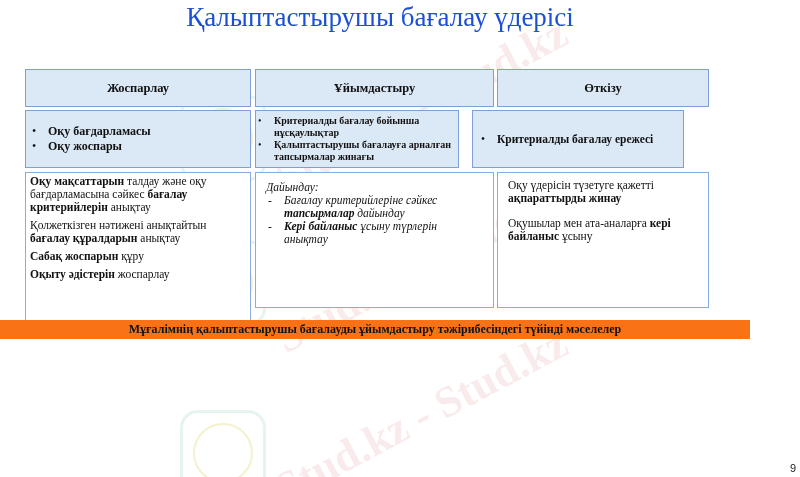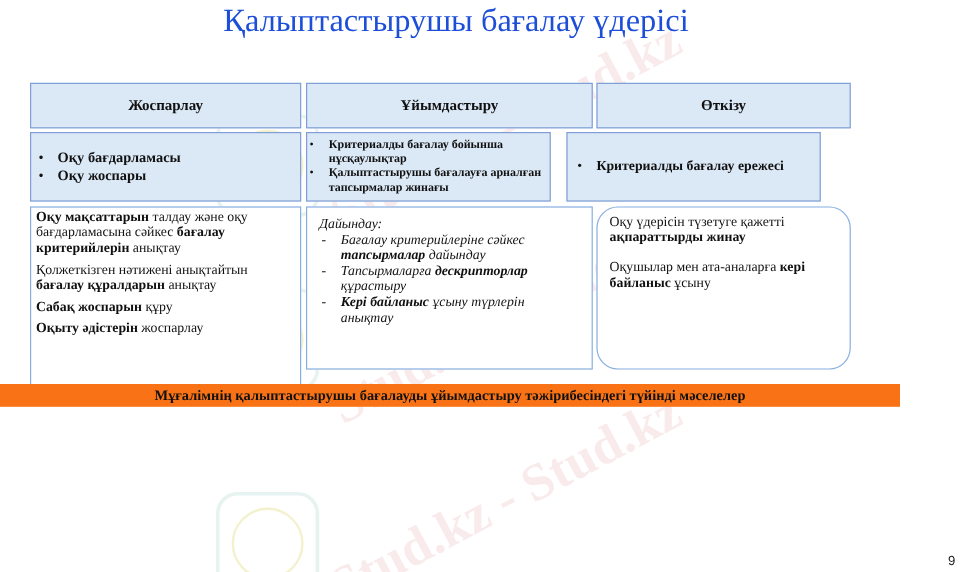--- a/index.html
+++ b/index.html
@@ -62,33 +62,32 @@
 <div class="box mid" style="left:255px;top:110px;width:204px;height:58px;font-size:10px;line-height:12px;align-items:flex-start;padding-top:4px;">
   <ul style="padding-left:18px;">
     <li>Критериалды бағалау бойынша нұсқаулықтар</li>
     <li>Қалыптастырушы бағалауға арналған тапсырмалар  жинағы</li>
   </ul>
 </div>
 <div class="box content" style="left:255px;top:172px;width:239px;height:136px;padding:8px 10px;font-style:italic;">
   <div>Дайындау:</div>
   <ul class="dash">
     <li><span>Бағалау критерийлеріне сәйкес </span><b>тапсырмалар</b><span> дайындау</span></li>
-    <li><span>Тапсырмаларға </span><b>дескрипторлар</b><span> құрастыру</span></li>
     <li><b>Кері байланыс</b><span> ұсыну түрлерін анықтау</span></li>
   </ul>
 </div>
 
 <div class="box hdr" style="left:497px;top:69px;width:212px;height:38px;">
   <span>Өткізу</span>
 </div>
 <div class="box mid" style="left:472px;top:110px;width:212px;height:58px;font-size:11.5px;">
   <ul style="padding-left:24px;">
     <li>Критериалды бағалау ережесі</li>
   </ul>
 </div>
-<div class="box content" style="left:497px;top:172px;width:212px;height:136px;padding:6px 10px;border-radius:18px;">
+<div class="box content" style="left:497px;top:172px;width:212px;height:136px;padding:6px 10px;">
   <p style="margin-bottom:12px;"><span>Оқу үдерісін түзетуге қажетті </span><b>ақпараттырды жинау</b></p>
   <p><span>Оқушылар мен ата-аналарға </span><b>кері байланыс</b><span> ұсыну</span></p>
 </div>
 
 <div class="band">Мұғалімнің қалыптастырушы бағалауды ұйымдастыру тәжірибесіндегі түйінді мәселелер</div>
 
 <div class="pagenum">9</div>
 
 </body></html>

